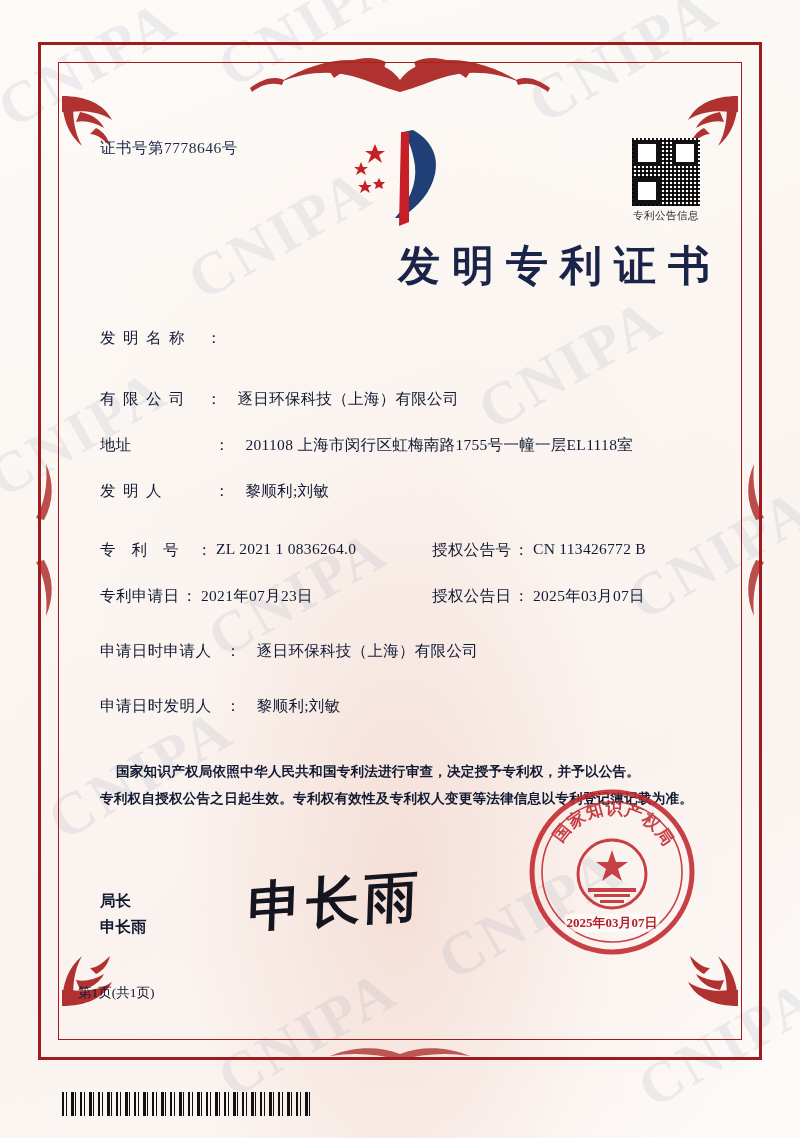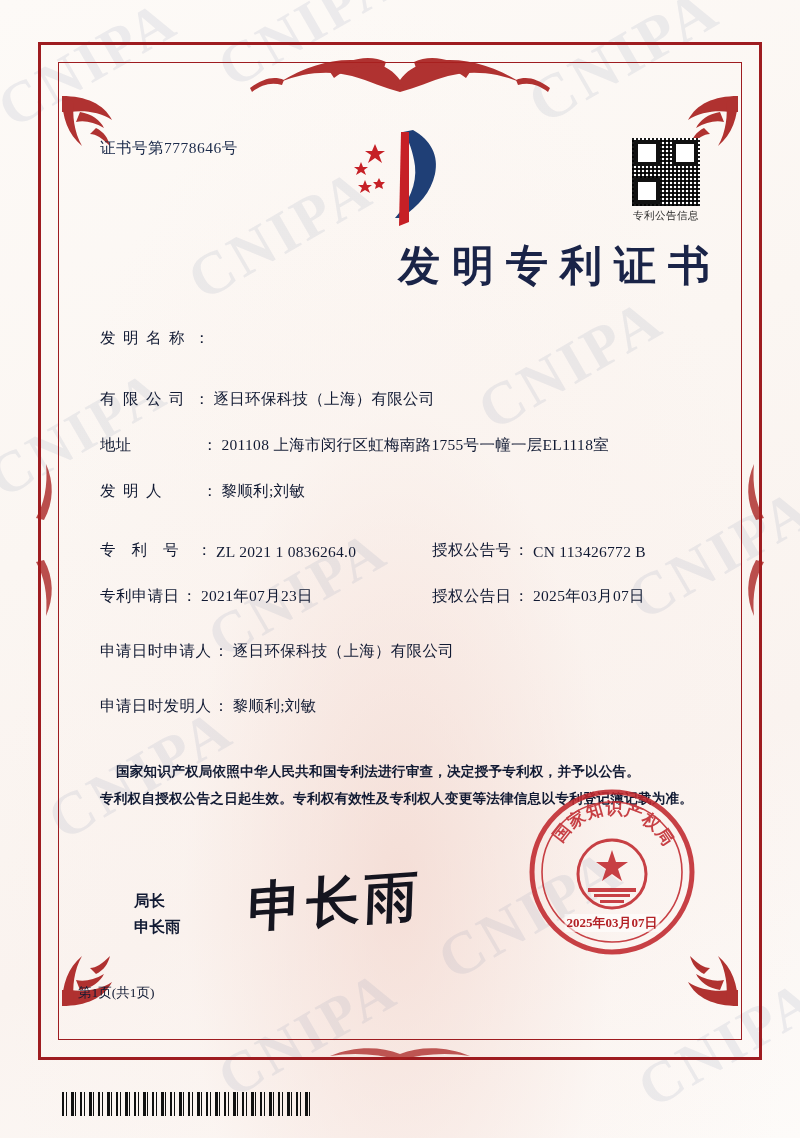--- a/index.html
+++ b/index.html
@@ -142,41 +142,42 @@
     top: 248px;
     left: 22px;
     right: 10px;
     color: #111a33;
   }
   .row {
     display: flex;
     align-items: flex-end;
     margin-bottom: 25px;
     font-size: 15.5px;
+    gap: 12px;
   }
   .row.tight { margin-bottom: 23px; }
   .lbl {
     flex: 0 0 auto;
     color: #111a33;
     letter-spacing: 0.4px;
   }
   .lbl.sp4 { letter-spacing: 7.5px; }
   .colon { margin: 0 4px 0 2px; }
   .val {
     flex: 1 1 auto;
     letter-spacing: 0.3px;
   }
   .row2 {
     display: flex;
     margin-bottom: 25px;
     font-size: 15.5px;
   }
   .half {
     display: flex;
-    align-items: flex-end;
+    align-items: flex-start;
   }
   .half.left { width: 332px; flex: 0 0 332px; }
   .statement {
     position: absolute;
     top: 678px;
     left: 22px;
     right: 14px;
     font-size: 13.6px;
     line-height: 27px;
     color: #111a33;
@@ -193,21 +194,20 @@
     height: 140px;
   }
   .sign-label {
     position: absolute;
     left: 0;
     top: 22px;
     font-size: 15.5px;
     font-weight: bold;
     color: #111a33;
     line-height: 26px;
-    margin-left: 34px;
   }
   .signature {
     position: absolute;
     left: 148px;
     top: 0px;
     font-family: "DejaVu Serif", "Liberation Serif", serif;
     font-size: 54px;
     color: #15151f;
     transform: rotate(-4deg) skewX(-6deg);
     letter-spacing: 4px;

